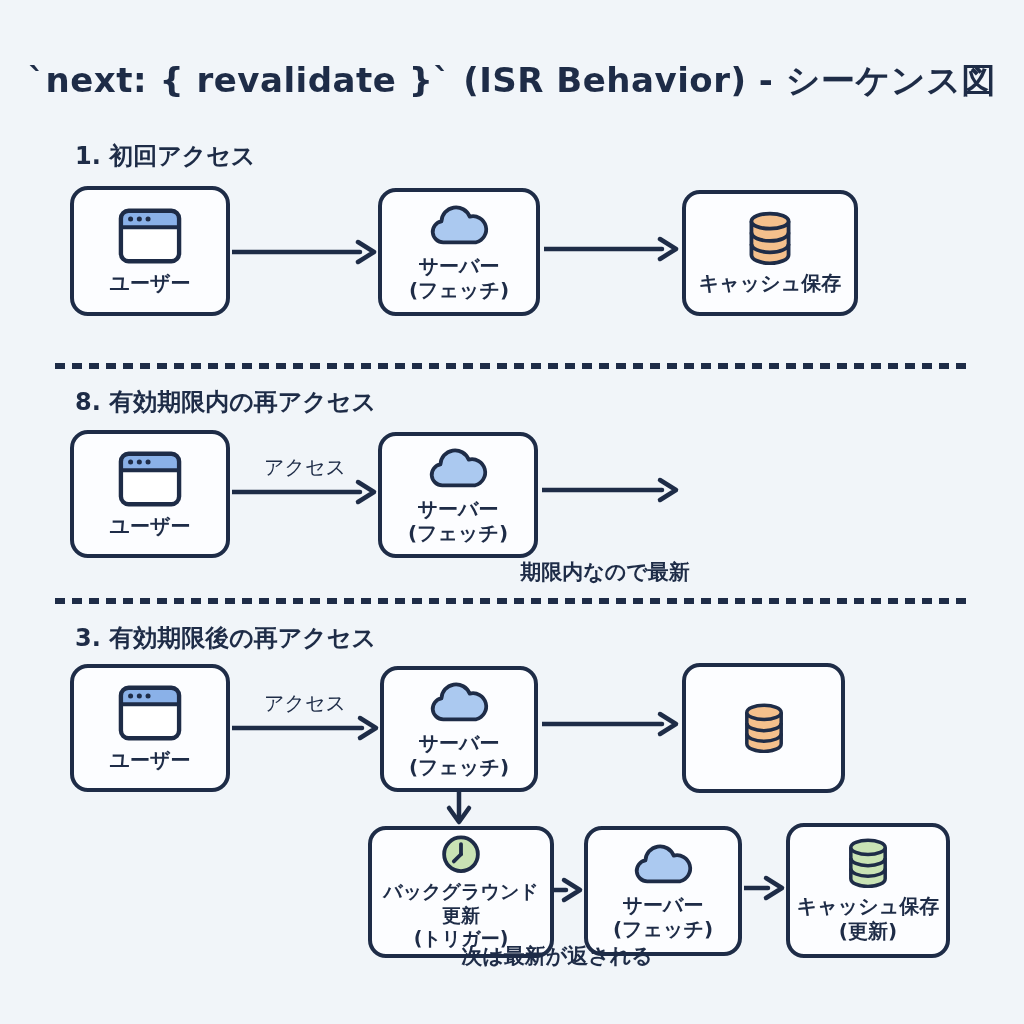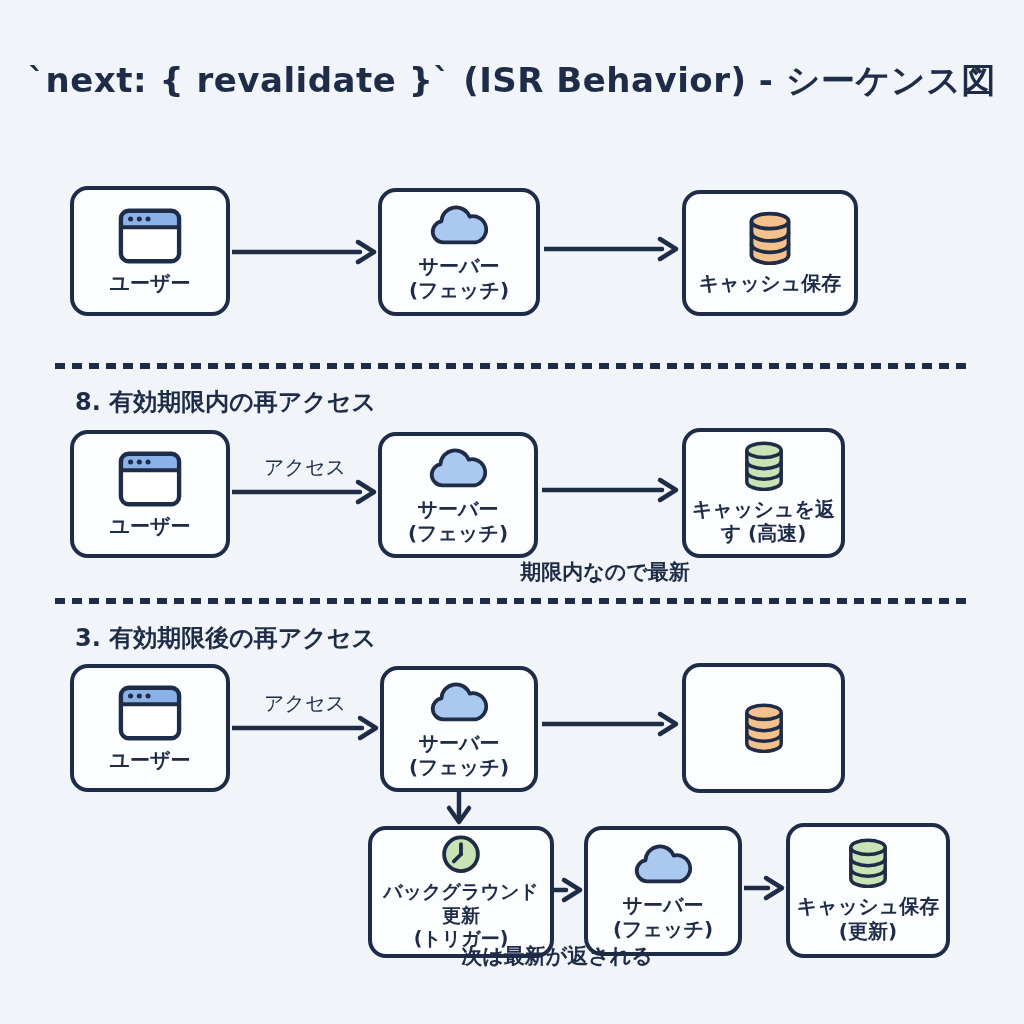--- a/index.html
+++ b/index.html
@@ -45,20 +45,21 @@
   svg{display:block;}
   .arrow{position:absolute;}
 </style>
 </head>
 <body>
 
 <div class="canvas">
 
   <div class="title">`next: { revalidate }` (ISR Behavior) - シーケンス図</div>
 
+  <div class="heading" style="left:75px;top:140px;">1. 初回アクセス</div>
 
   <div class="node" style="left:70px;top:186px;width:160px;height:130px;">
     <svg width="64" height="58" viewBox="0 0 66 58">
       <rect x="3" y="3" width="60" height="52" rx="8" fill="#ffffff"></rect>
       <path d="M3 11 a8 8 0 0 1 8 -8 h44 a8 8 0 0 1 8 8 v9 h-60 z" fill="#8ab1e8"></path>
       <rect x="3" y="3" width="60" height="52" rx="8" fill="none" stroke="#1e2c47" stroke-width="4.5"></rect>
       <line x1="3" y1="20" x2="63" y2="20" stroke="#1e2c47" stroke-width="4"></line>
       <circle cx="13" cy="11.5" r="2.6" fill="#1e2c47"></circle>
       <circle cx="22" cy="11.5" r="2.6" fill="#1e2c47"></circle>
       <circle cx="31" cy="11.5" r="2.6" fill="#1e2c47"></circle>
@@ -128,32 +129,20 @@
       <div>サーバー</div>
       <div>(フェッチ)</div>
     </div>
   </div>
 
   <svg class="arrow" style="left:542px;top:476px;" width="138" height="28" viewBox="0 0 138 28">
     <path d="M0 14 H120" stroke="#1e2c47" stroke-width="4.5" fill="none" stroke-linecap="round"></path>
     <path d="M118 4 L134 14 L118 24" stroke="#1e2c47" stroke-width="4.5" fill="none" stroke-linecap="round" stroke-linejoin="round"></path>
   </svg>
 
-  <div class="node" style="left:682px;top:428px;width:163px;height:130px;">
-    <svg width="44" height="50" viewBox="0 0 56 64">
-      <path d="M6 12 V52 c0 5.5 9.85 10 22 10 s22 -4.5 22 -10 V12" fill="#c9e3b4" stroke="#1e2c47" stroke-width="4.5"></path>
-      <ellipse cx="28" cy="12" rx="22" ry="9" fill="#c9e3b4" stroke="#1e2c47" stroke-width="4.5"></ellipse>
-      <path d="M6 25.5 c0 5.5 9.85 10 22 10 s22 -4.5 22 -10" fill="none" stroke="#1e2c47" stroke-width="4.5"></path>
-      <path d="M6 39 c0 5.5 9.85 10 22 10 s22 -4.5 22 -10" fill="none" stroke="#1e2c47" stroke-width="4.5"></path>
-    </svg>
-    <div class="label">
-      <div>キャッシュを返</div>
-      <div>す (高速)</div>
-    </div>
-  </div>
 
   <div class="caption" style="left:455px;top:558px;width:300px;">期限内なので最新</div>
 
   <div class="divider" style="left:55px;top:598px;width:913px;"></div>
 
   <div class="heading" style="left:75px;top:622px;">3. 有効期限後の再アクセス</div>
 
   <div class="node" style="left:70px;top:664px;width:160px;height:128px;">
     <svg width="64" height="58" viewBox="0 0 66 58">
       <rect x="3" y="3" width="60" height="52" rx="8" fill="#ffffff"></rect>

